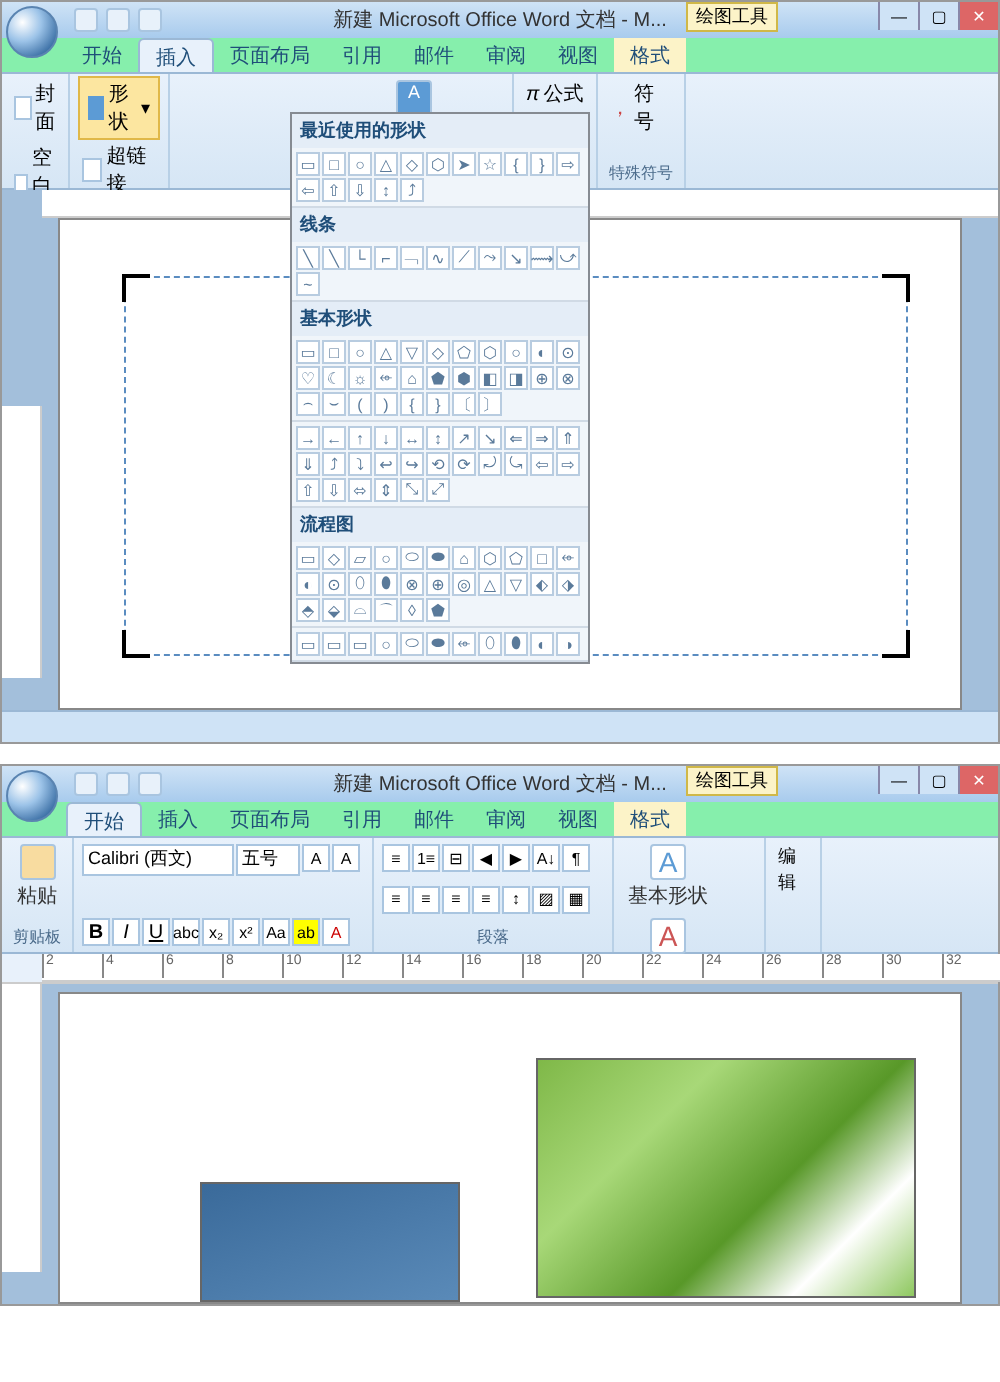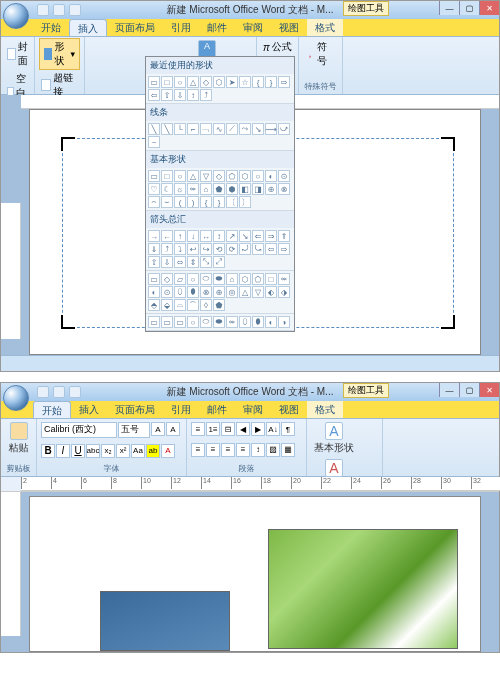--- a/index.html
+++ b/index.html
@@ -8,36 +8,36 @@
 .titlebar{height:18px;background:linear-gradient(#cfe3f6,#a8cbed);display:flex;align-items:center;padding:0 4px;position:relative}
 .orb{width:26px;height:26px;border-radius:50%;background:radial-gradient(circle at 30% 30%,#fff,#9cc3e8 40%,#3b6fa5 80%);border:1px solid #5a84b1;position:absolute;top:2px;left:2px;z-index:1}
 .qat{margin-left:32px;display:flex;gap:4px}
 .qat-btn{width:12px;height:12px;background:#e8f1fa;border:1px solid #a9c5e0;border-radius:2px}
 .title-text{position:absolute;left:50%;transform:translateX(-50%);font-size:10px;color:#333;white-space:nowrap}
 .winbtns{position:absolute;right:0;top:0;display:flex}
 .winbtn{width:20px;height:14px;display:flex;align-items:center;justify-content:center;font-size:8px;border-left:1px solid #88a}
 .close{background:#d66;color:#fff}
 .min,.max{background:#cfe3f6}
 .tooltag{position:absolute;right:110px;top:0;background:#fcf3c8;border:1px solid #d0b848;padding:0 4px;font-size:9px}
-.tabs{height:18px;background:#fde047;display:flex;padding-left:32px;border-bottom:1px solid #9bb8d5}
+.tabs{height:18px;background:#86efac;display:flex;padding-left:32px;border-bottom:1px solid #9bb8d5}
 .tab{padding:2px 8px;font-size:10px;color:#1f4e79;cursor:pointer}
 .tab.active{background:#e8f1fb;border:1px solid #9bb8d5;border-bottom:none;border-radius:3px 3px 0 0}
 .ribbon{height:58px;background:linear-gradient(#e8f1fb,#d6e6f5);display:flex;border-bottom:1px solid #9bb8d5;position:relative}
 .group{border-right:1px solid #b8d0e6;padding:2px 4px;display:flex;flex-direction:column;justify-content:space-between}
 .group-label{font-size:8px;text-align:center;color:#4a6a8a;padding-top:1px}
 .group-body{display:flex;gap:2px;flex-wrap:wrap}
 .rbtn{display:flex;flex-direction:column;align-items:center;padding:1px 3px;font-size:9px;color:#333}
 .rbtn-icon{width:18px;height:18px;background:#fff;border:1px solid #a9c5e0;border-radius:2px;margin-bottom:1px}
 .rbtn-sm{display:flex;align-items:center;gap:2px;padding:1px 2px;font-size:9px}
 .rbtn-sm-icon{width:12px;height:12px;background:#fff;border:1px solid #a9c5e0}
 .shapes-btn{background:#fce6a0;border:1px solid #e0b848;padding:1px 4px;display:flex;align-items:center;font-size:9px;gap:2px}
 .shapes-btn-icon{width:12px;height:12px;background:#5c9bd5}
 .dropdown{position:absolute;top:19px;left:144px;width:150px;background:#f0f5fa;border:1px solid #868b92;z-index:100;max-height:300px;overflow:hidden}
 .dd-section{border-bottom:1px solid #d0dae5}
-.dd-header{font-size:9px;font-weight:normal;padding:2px 4px;color:#1f4e79;background:#e4edf7}
+.dd-header{font-size:9px;font-weight:bold;padding:2px 4px;color:#1f4e79;background:#e4edf7}
 .dd-shapes{display:flex;flex-wrap:wrap;padding:2px;gap:1px}
 .shape-cell{width:12px;height:12px;border:1px solid #b8cce0;display:flex;align-items:center;justify-content:center;font-size:8px;background:#fff;color:#5a7a9a}
 .ruler-h{height:14px;background:#fff;border-bottom:1px solid #ccc;display:flex;margin-left:20px}
 .ruler-v{width:20px;background:#fff;border-right:1px solid #ccc;position:absolute;left:0;top:108px;bottom:16px}
 .doc-area{position:relative;background:#a3bfdb;height:260px;overflow:hidden}
 .doc-area2{position:relative;background:#a3bfdb;height:160px;overflow:hidden}
 .page{position:absolute;left:28px;right:18px;top:14px;bottom:0;background:#fff;border:1px solid #888}
 .canvas-frame{position:absolute;left:32px;top:28px;right:26px;height:190px;border:1px dashed #5a8cc0}
 .corner{position:absolute;width:14px;height:14px}
 .corner::before,.corner::after{content:"";position:absolute;background:#000}
@@ -225,21 +225,20 @@
             <div class="shape-cell">⌣</div>
             <div class="shape-cell">(</div>
             <div class="shape-cell">)</div>
             <div class="shape-cell">{</div>
             <div class="shape-cell">}</div>
             <div class="shape-cell">〔</div>
             <div class="shape-cell">〕</div>
           </div>
         </div>
       <div class="dd-section">
-          <div class="dd-header">箭头总汇</div>
           <div class="dd-shapes">
             <div class="shape-cell">→</div>
             <div class="shape-cell">←</div>
             <div class="shape-cell">↑</div>
             <div class="shape-cell">↓</div>
             <div class="shape-cell">↔</div>
             <div class="shape-cell">↕</div>
             <div class="shape-cell">↗</div>
             <div class="shape-cell">↘</div>
             <div class="shape-cell">⇐</div>
@@ -258,20 +257,21 @@
             <div class="shape-cell">⇨</div>
             <div class="shape-cell">⇧</div>
             <div class="shape-cell">⇩</div>
             <div class="shape-cell">⬄</div>
             <div class="shape-cell">⇕</div>
             <div class="shape-cell">⤡</div>
             <div class="shape-cell">⤢</div>
           </div>
         </div>
       <div class="dd-section">
+          <div class="dd-header">流程图</div>
           <div class="dd-shapes">
             <div class="shape-cell">▭</div>
             <div class="shape-cell">◇</div>
             <div class="shape-cell">▱</div>
             <div class="shape-cell">○</div>
             <div class="shape-cell">⬭</div>
             <div class="shape-cell">⬬</div>
             <div class="shape-cell">⌂</div>
             <div class="shape-cell">⬡</div>
             <div class="shape-cell">⬠</div>
@@ -385,21 +385,20 @@
         <span class="mini-btn">
             <u>U</u>
           </span>
         <span class="mini-btn">abc</span>
         <span class="mini-btn">x₂</span>
         <span class="mini-btn">x²</span>
         <span class="mini-btn">Aa</span>
         <span class="mini-btn" style="background:#ff0">ab</span>
         <span class="mini-btn" style="color:#c00">A</span>
       </div>
-      <div class="group-label">字体</div>
     </div>
     <div class="group" style="width:120px">
       <div class="row">
         <span class="mini-btn">≡</span>
         <span class="mini-btn">1≡</span>
         <span class="mini-btn">⊟</span>
         <span class="mini-btn">◀</span>
         <span class="mini-btn">▶</span>
         <span class="mini-btn">A↓</span>
         <span class="mini-btn">¶</span>
@@ -420,20 +419,23 @@
         <div class="rbtn">
             <div class="rbtn-icon" style="color:#5c9bd5;font-size:14px;text-align:center">A</div>
             <span>基本形状</span>
           </div>
         <div class="rbtn">
             <div class="rbtn-icon" style="color:#c55;font-size:14px;text-align:center">A</div>
             <span>更改样式</span>
           </div>
       </div>
       <div class="group-label">样式</div>
+    </div>
+    <div class="group" style="width:28px">
+      <div class="rbtn-sm">编辑</div>
     </div>
   </div>
 
   <div style="display:flex;background:#e8f1fb;border-bottom:1px solid #ccc">
     <div style="width:20px"></div>
     <div class="ruler-h">
         <span class="ruler-tick">2</span>
         <span class="ruler-tick">4</span>
         <span class="ruler-tick">6</span>
         <span class="ruler-tick">8</span>

